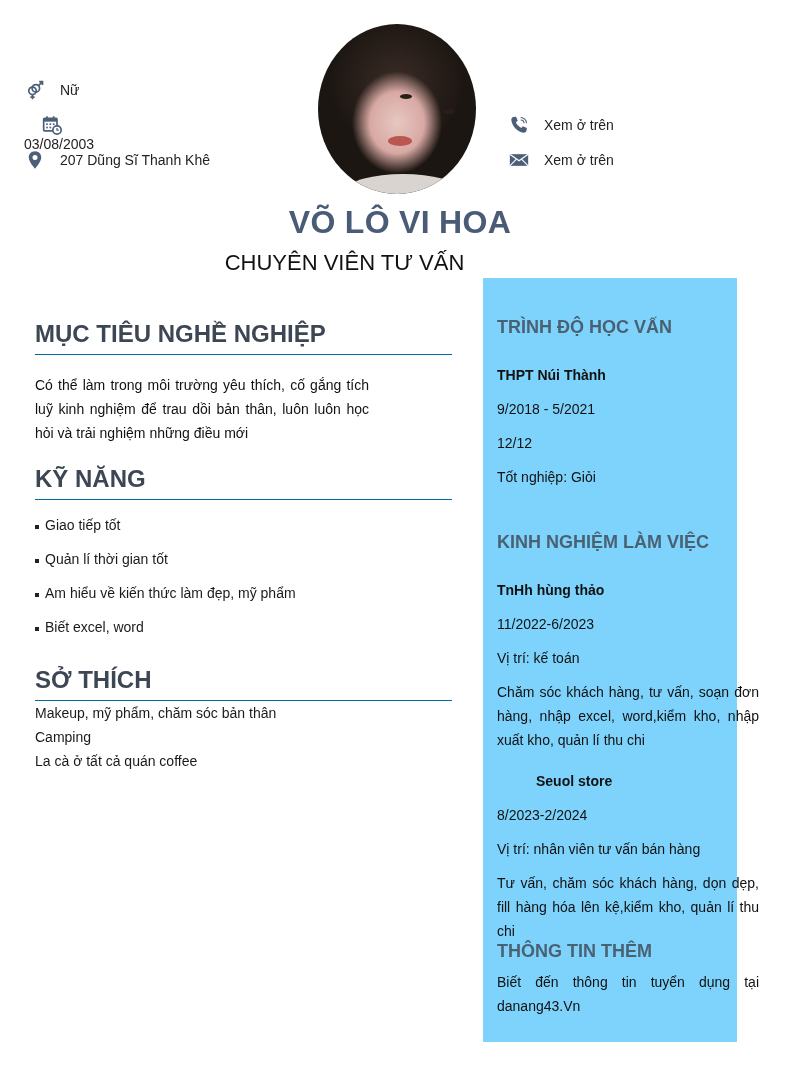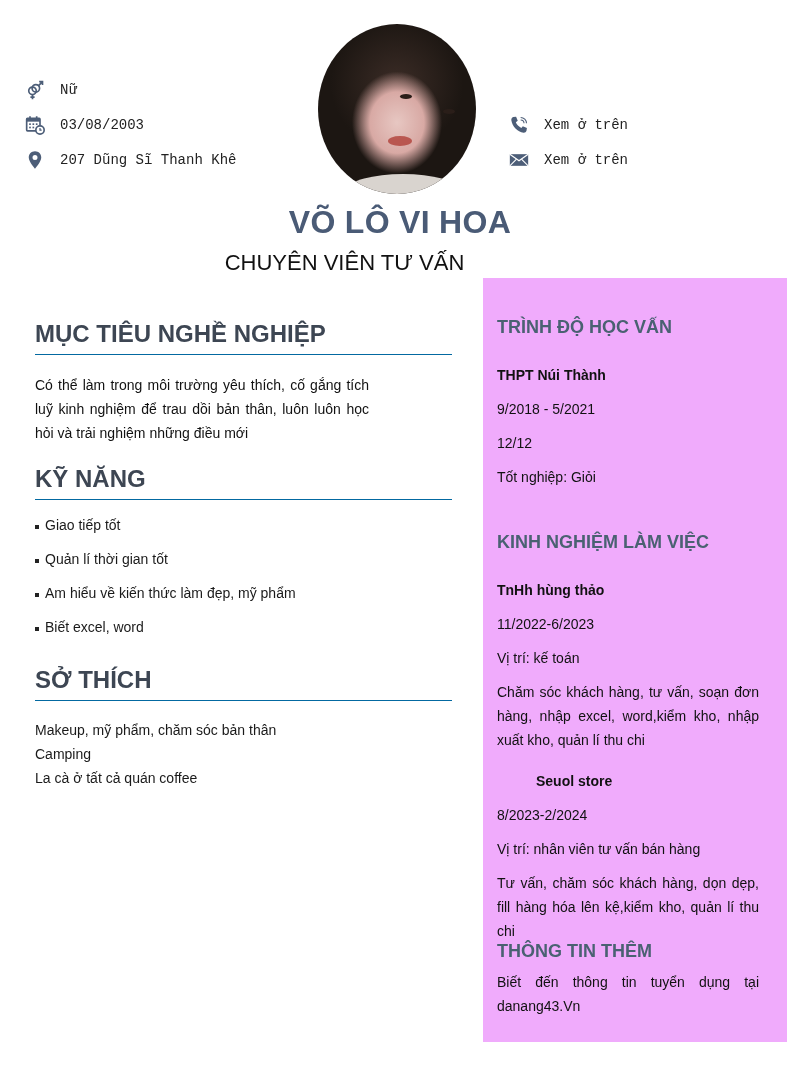--- a/index.html
+++ b/index.html
@@ -1,19 +1,19 @@
 <!DOCTYPE html>
 <html><head>
   <meta charset="utf-8">
   <style>
     * { box-sizing: border-box; margin: 0; padding: 0; }
     html, body { width: 800px; height: 1070px; background: #ffffff; overflow: hidden; }
     body { position: relative; font-family: "Liberation Sans", "DejaVu Sans", sans-serif; color: #1a1a1a; font-size: 14px; }
 
-    .contact-row { position: absolute; display: flex; align-items: center; font-size: 14px; color: #222; font-family: Liberation Mono, monospace; }
+    .contact-row { position: absolute; display: flex; align-items: center; font-size: 14px; color: #222; }
     .contact-row .icon { width: 22px; height: 22px; margin-right: 14px; display: flex; align-items: center; justify-content: center; }
     .contact-row .icon svg { width: 20px; height: 20px; fill: #4d5e78; }
 
     .avatar { position: absolute; left: 318px; top: 24px; width: 158px; height: 170px; border-radius: 50%;
       background: radial-gradient(ellipse 38% 40% at 50% 58%, #e7c7c2 0%, #d8a9a4 45%, rgba(80,55,50,0) 75%),
                   radial-gradient(ellipse 60% 55% at 50% 35%, #3b2c26 0%, #1c1612 70%),
                   #15110d;
       overflow: hidden; }
     .avatar .lips { position: absolute; left: 70px; top: 112px; width: 24px; height: 10px; border-radius: 50%; background: #b3463f; opacity: .85; }
     .avatar .eye-l, .avatar .eye-r { position: absolute; width: 12px; height: 5px; background: #2a1e19; border-radius: 50%; }
@@ -26,44 +26,44 @@
 
     .left { position: absolute; left: 35px; top: 320px; width: 417px; }
     .sec-head { font-size: 24px; font-weight: bold; color: #3d4653; padding-bottom: 6px; border-bottom: 1px solid #0369a1; }
     .para { font-size: 14px; line-height: 24px; color: #111; text-align: justify; }
     .objective { margin-top: 18px; width: 334px; }
     .skills-head { margin-top: 20px; }
     .skills { list-style: none; margin-top: 16px; }
     .skills li { display: flex; align-items: center; height: 18px; margin-bottom: 16px; font-size: 14px; }
     .skills li .bullet { width: 4px; height: 4px; background: #222; margin-right: 6px; margin-top: 3px; }
     .hobby-head { margin-top: 30px; }
-    .hobbies { margin-top: 17px; }
+    .hobbies { margin-top: 0; }
     .hobbies div { line-height: 24px; font-size: 14px; }
 
-    .right { position: absolute; left: 483px; top: 278px; width: 304px; height: 764px; background: #f0abfc; padding: 0 15px 0 14px; }
+    .right { position: absolute; left: 483px; top: 278px; width: 254px; height: 764px; background: #7dd3fc; padding: 0 15px 0 14px; }
     .r-head { font-size: 18px; font-weight: bold; color: #4a6172; }
     .r-bold { font-weight: bold; font-size: 14px; color: #111; }
     .r-line { font-size: 14px; color: #111; }
     .r-para { font-size: 14px; line-height: 24px; text-align: justify; color: #111; }
   </style>
 </head>
 <body>
 
 <div class="contact-row" style="left:24px; top:79px;">
   <span class="icon">
     <svg viewBox="0 0 24 24">
         <circle cx="9" cy="13" r="4.5" fill="none" stroke="#4d5e78" stroke-width="2"></circle>
         <circle cx="13" cy="10" r="4.5" fill="none" stroke="#4d5e78" stroke-width="2"></circle>
         <path d="M16 7 L21 2 M17 2 H21 V6" stroke="#4d5e78" stroke-width="2" fill="none"></path>
         <path d="M9 17.5 V23 M6.5 20.5 H11.5" stroke="#4d5e78" stroke-width="2"></path>
       </svg>
   </span>
   <span>Nữ</span>
 </div>
-<div class="contact-row" style="left:24px; top:114px;">
+<div class="contact-row" style="left:24px; top:114px;flex-direction:column;">
   <span class="icon">
     <svg viewBox="0 0 24 24">
         <rect x="2" y="4" width="16" height="15" rx="1" fill="none" stroke="#4d5e78" stroke-width="2"></rect>
         <rect x="2" y="4" width="16" height="4" fill="#4d5e78"></rect>
         <rect x="5" y="1.5" width="2" height="4" fill="#4d5e78"></rect>
         <rect x="13" y="1.5" width="2" height="4" fill="#4d5e78"></rect>
         <rect x="5" y="10" width="2" height="2"></rect>
         <rect x="9" y="10" width="2" height="2"></rect>
         <rect x="13" y="10" width="2" height="2"></rect>
         <rect x="5" y="14" width="2" height="2"></rect>

